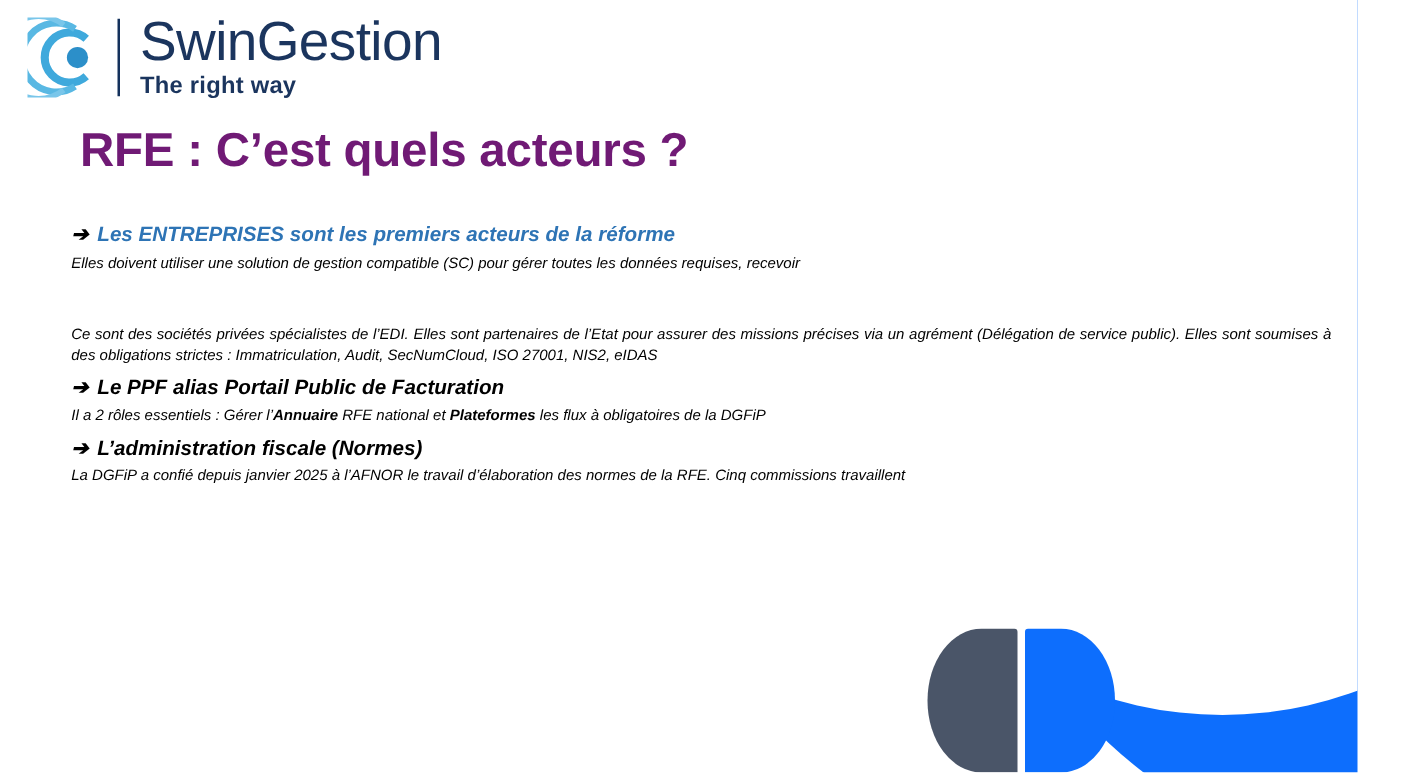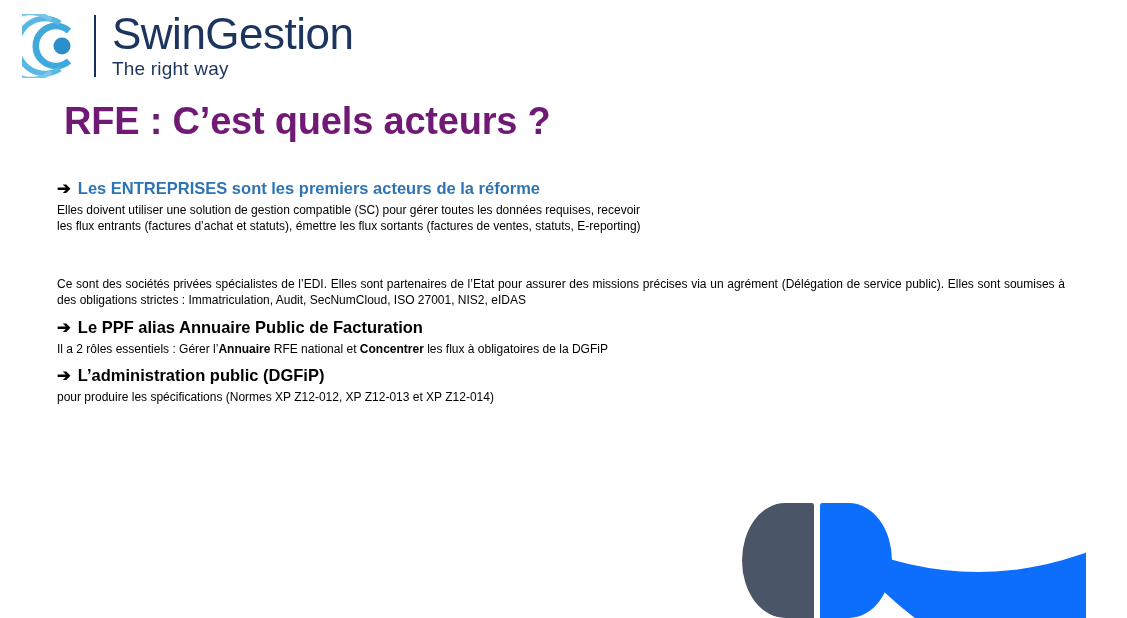--- a/index.html
+++ b/index.html
@@ -98,21 +98,21 @@
   }
   .logo-name {
     font-size: 44px;
     line-height: 1.02;
     color: #1B355E;
     letter-spacing: -0.5px;
     font-weight: 400;
   }
   .logo-tagline {
     font-size: 19px;
-    font-weight: 400;
+    font-weight: 700;
     color: #1B355E;
     letter-spacing: 0.2px;
     margin-top: 1px;
   }
 
   
   .slide-title {
     position: absolute;
     left: 64px;
     top: 100px;
@@ -125,20 +125,21 @@
   }
 
   
   .body-content {
     position: absolute;
     left: 57px;
     top: 178px;
     width: 1008px;
     z-index: 3;
     color: #000000;
+    font-style: italic;
   }
   .block { margin-bottom: 8px; }
   .block:last-child { margin-bottom: 0; }
 
   .heading {
     font-size: 16.5px;
     font-weight: 700;
     line-height: 1.32;
     white-space: nowrap;
     margin-bottom: 2px;
@@ -189,35 +190,34 @@
 
   <div class="slide-title">RFE : C’est quels acteurs ?</div>
 
   <div class="body-content">
 
     <div class="block">
       <div class="heading heading-blue">
         <span class="arrow">➔</span><span>Les ENTREPRISES sont les premiers acteurs de la réforme</span>
       </div>
       <div class="para nowrap"> Elles doivent utiliser une solution de gestion compatible (SC) pour gérer toutes les données requises, recevoir</div>
-      <div class="para nowrap">les flux entrants (factures d’achat et statuts), émettre les flux sortants (factures de ventes, statuts, E-reporting)</div>
     </div>
 
     <div class="block">
       <div class="para justify">Ce sont des sociétés privées spécialistes de l’EDI. Elles sont partenaires de l’Etat pour assurer des missions précises via un agrément (Délégation de service public). Elles sont soumises à des obligations strictes : Immatriculation, Audit, SecNumCloud, ISO 27001, NIS2, eIDAS</div>
     </div>
 
     <div class="block">
       <div class="heading heading-black">
-        <span class="arrow">➔</span><span>Le PPF alias Annuaire Public de Facturation</span>
+        <span class="arrow">➔</span><span>Le PPF alias Portail Public de Facturation</span>
       </div>
-      <div class="para nowrap"><span>Il a 2 rôles essentiels : Gérer l’</span><b>Annuaire</b><span> RFE national et </span><b>Concentrer</b><span> les flux à obligatoires de la DGFiP</span></div>
+      <div class="para nowrap"><span>Il a 2 rôles essentiels : Gérer l’</span><b>Annuaire</b><span> RFE national et </span><b>Plateformes</b><span> les flux à obligatoires de la DGFiP</span></div>
     </div>
 
     <div class="block">
       <div class="heading heading-black">
-        <span class="arrow">➔</span><span>L’administration public (DGFiP)</span>
+        <span class="arrow">➔</span><span>L’administration fiscale (Normes)</span>
       </div>
-      <div class="para nowrap">pour produire les spécifications (Normes XP Z12-012, XP Z12-013 et XP Z12-014)</div>
+      <div class="para nowrap">La DGFiP a confié depuis janvier 2025 à l’AFNOR le travail d’élaboration des normes de la RFE. Cinq commissions travaillent</div>
     </div>
 
   </div>
 </div>
 
 </body></html>

